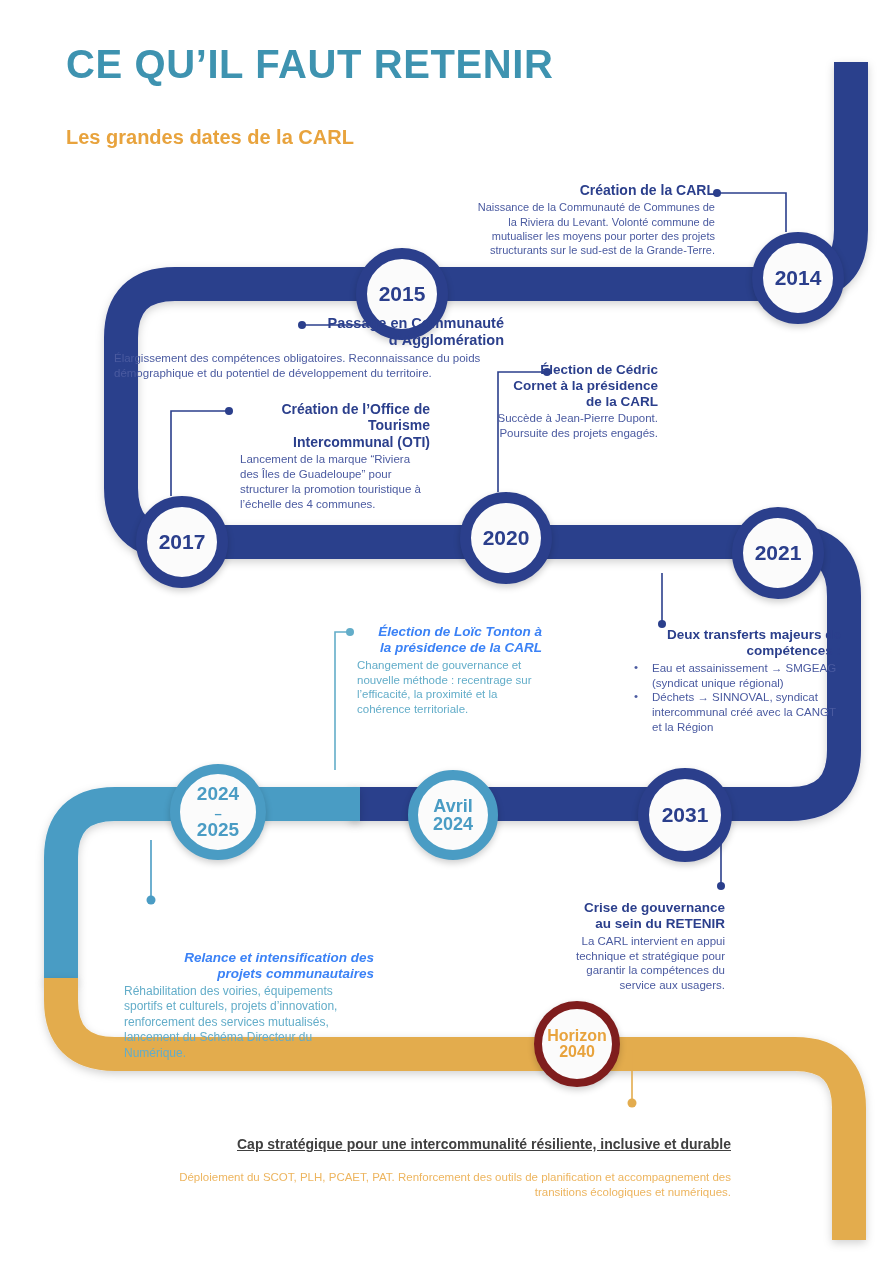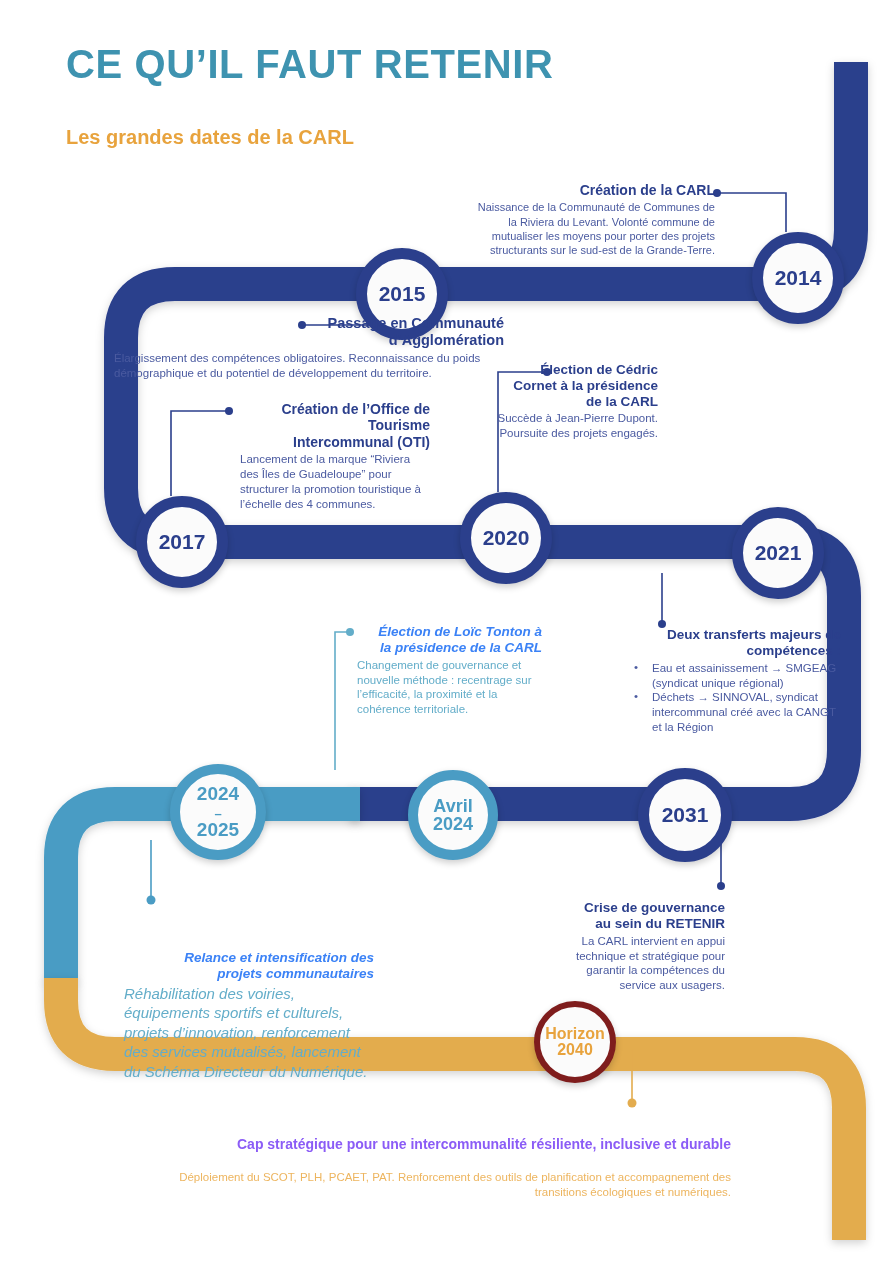--- a/index.html
+++ b/index.html
@@ -19,37 +19,37 @@
     position:absolute;left:66px;top:126px;
     font-size:20px;font-weight:bold;color:#e8a33d;white-space:nowrap;
   }
   .node{position:absolute;}
   .node .title{font-weight:bold;line-height:1.17;margin:0 0 2px 0;text-align:right;}
   .node .body{line-height:1.3;margin:0;}
   .navy .title{color:#2b3f8c;}
   .navy .body{color:#4a5aa0;}
   .lblue .title{color:#3b82f6;font-style:italic;}
   .lblue .body{color:#63adc9;}
-  .amber .title{color:#8b5cf6;}
+  .amber .title{color:#404040;text-decoration:underline;}
   .amber .body{color:#edb55f;margin-top:18px;}
   .ta-r{text-align:right;}
   .ta-l{text-align:left;}
   .ta-c{text-align:center;}
   .blist{margin:1px 0 0 0;padding:0;list-style:none;}
   .blist li{position:relative;padding-left:26px;line-height:1.3;}
   .blist li .bt{position:absolute;left:8px;top:-1px;}
   .circ{
     position:absolute;border-radius:50%;
     background:#fbfbfb;display:flex;align-items:center;justify-content:center;
     text-align:center;font-weight:bold;line-height:1.02;
     box-shadow:0 3px 7px rgba(0,0,0,.20);
   }
   .circ.navyc{border:11px solid #2b3f8c;color:#2b3f8c;}
   .circ.bluec{border:10px solid #4a9cc4;color:#4a9cc4;}
-  .circ.amberc{border:6px solid #7f1d1d;color:#e8a33d;}
+  .circ.amberc{border:8px solid #7f1d1d;color:#e8a33d;}
   .c-2014{left:752px;top:232px;width:70px;height:70px;font-size:21px;}
   .c-2015{left:356px;top:248px;width:70px;height:70px;font-size:21px;}
   .c-2017{left:136px;top:496px;width:70px;height:70px;font-size:21px;}
   .c-2020{left:460px;top:492px;width:70px;height:70px;font-size:21px;}
   .c-2021{left:732px;top:507px;width:70px;height:70px;font-size:21px;}
   .c-2023{left:638px;top:768px;width:72px;height:72px;font-size:21px;}
   .c-avril{left:408px;top:770px;width:70px;height:70px;font-size:18px;}
   .c-2425{left:170px;top:764px;width:76px;height:76px;font-size:19px;}
   .c-hz{left:534px;top:1001px;width:70px;height:70px;font-size:16px;}
 </style>
@@ -205,19 +205,19 @@
     <span>au sein du RETENIR</span>
   </p>
   <p class="body" style="font-size:11.5px;">La CARL intervient en appui technique et stratégique pour garantir la compétences du service aux usagers.</p>
 </div>
 
 <div class="node lblue ta-l" style="left:124px;top:914px;width:250px;margin-top:36px;">
   <p class="title" style="font-size:13.5px;">
     <span>Relance et intensification des</span><br>
     <span>projets communautaires</span>
   </p>
-  <p class="body" style="font-size:15px;font-style:italic;">Réhabilitation des voiries, équipements sportifs et culturels, projets d’innovation, renforcement des services mutualisés, lancement du Schéma Directeur du Numérique.</p>
+  <p class="body" style="font-size:12px;">Réhabilitation des voiries, équipements sportifs et culturels, projets d’innovation, renforcement des services mutualisés, lancement du Schéma Directeur du Numérique.</p>
 </div>
 
 <div class="node amber ta-r" style="left:175px;top:1136px;width:556px;">
   <p class="title ta-c" style="font-size:14px;">Cap stratégique pour une intercommunalité résiliente, inclusive et durable</p>
   <p class="body" style="font-size:11.5px;">Déploiement du SCOT, PLH, PCAET, PAT. Renforcement des outils de planification et accompagnement des transitions écologiques et numériques.</p>
 </div>
 
 </body></html>

